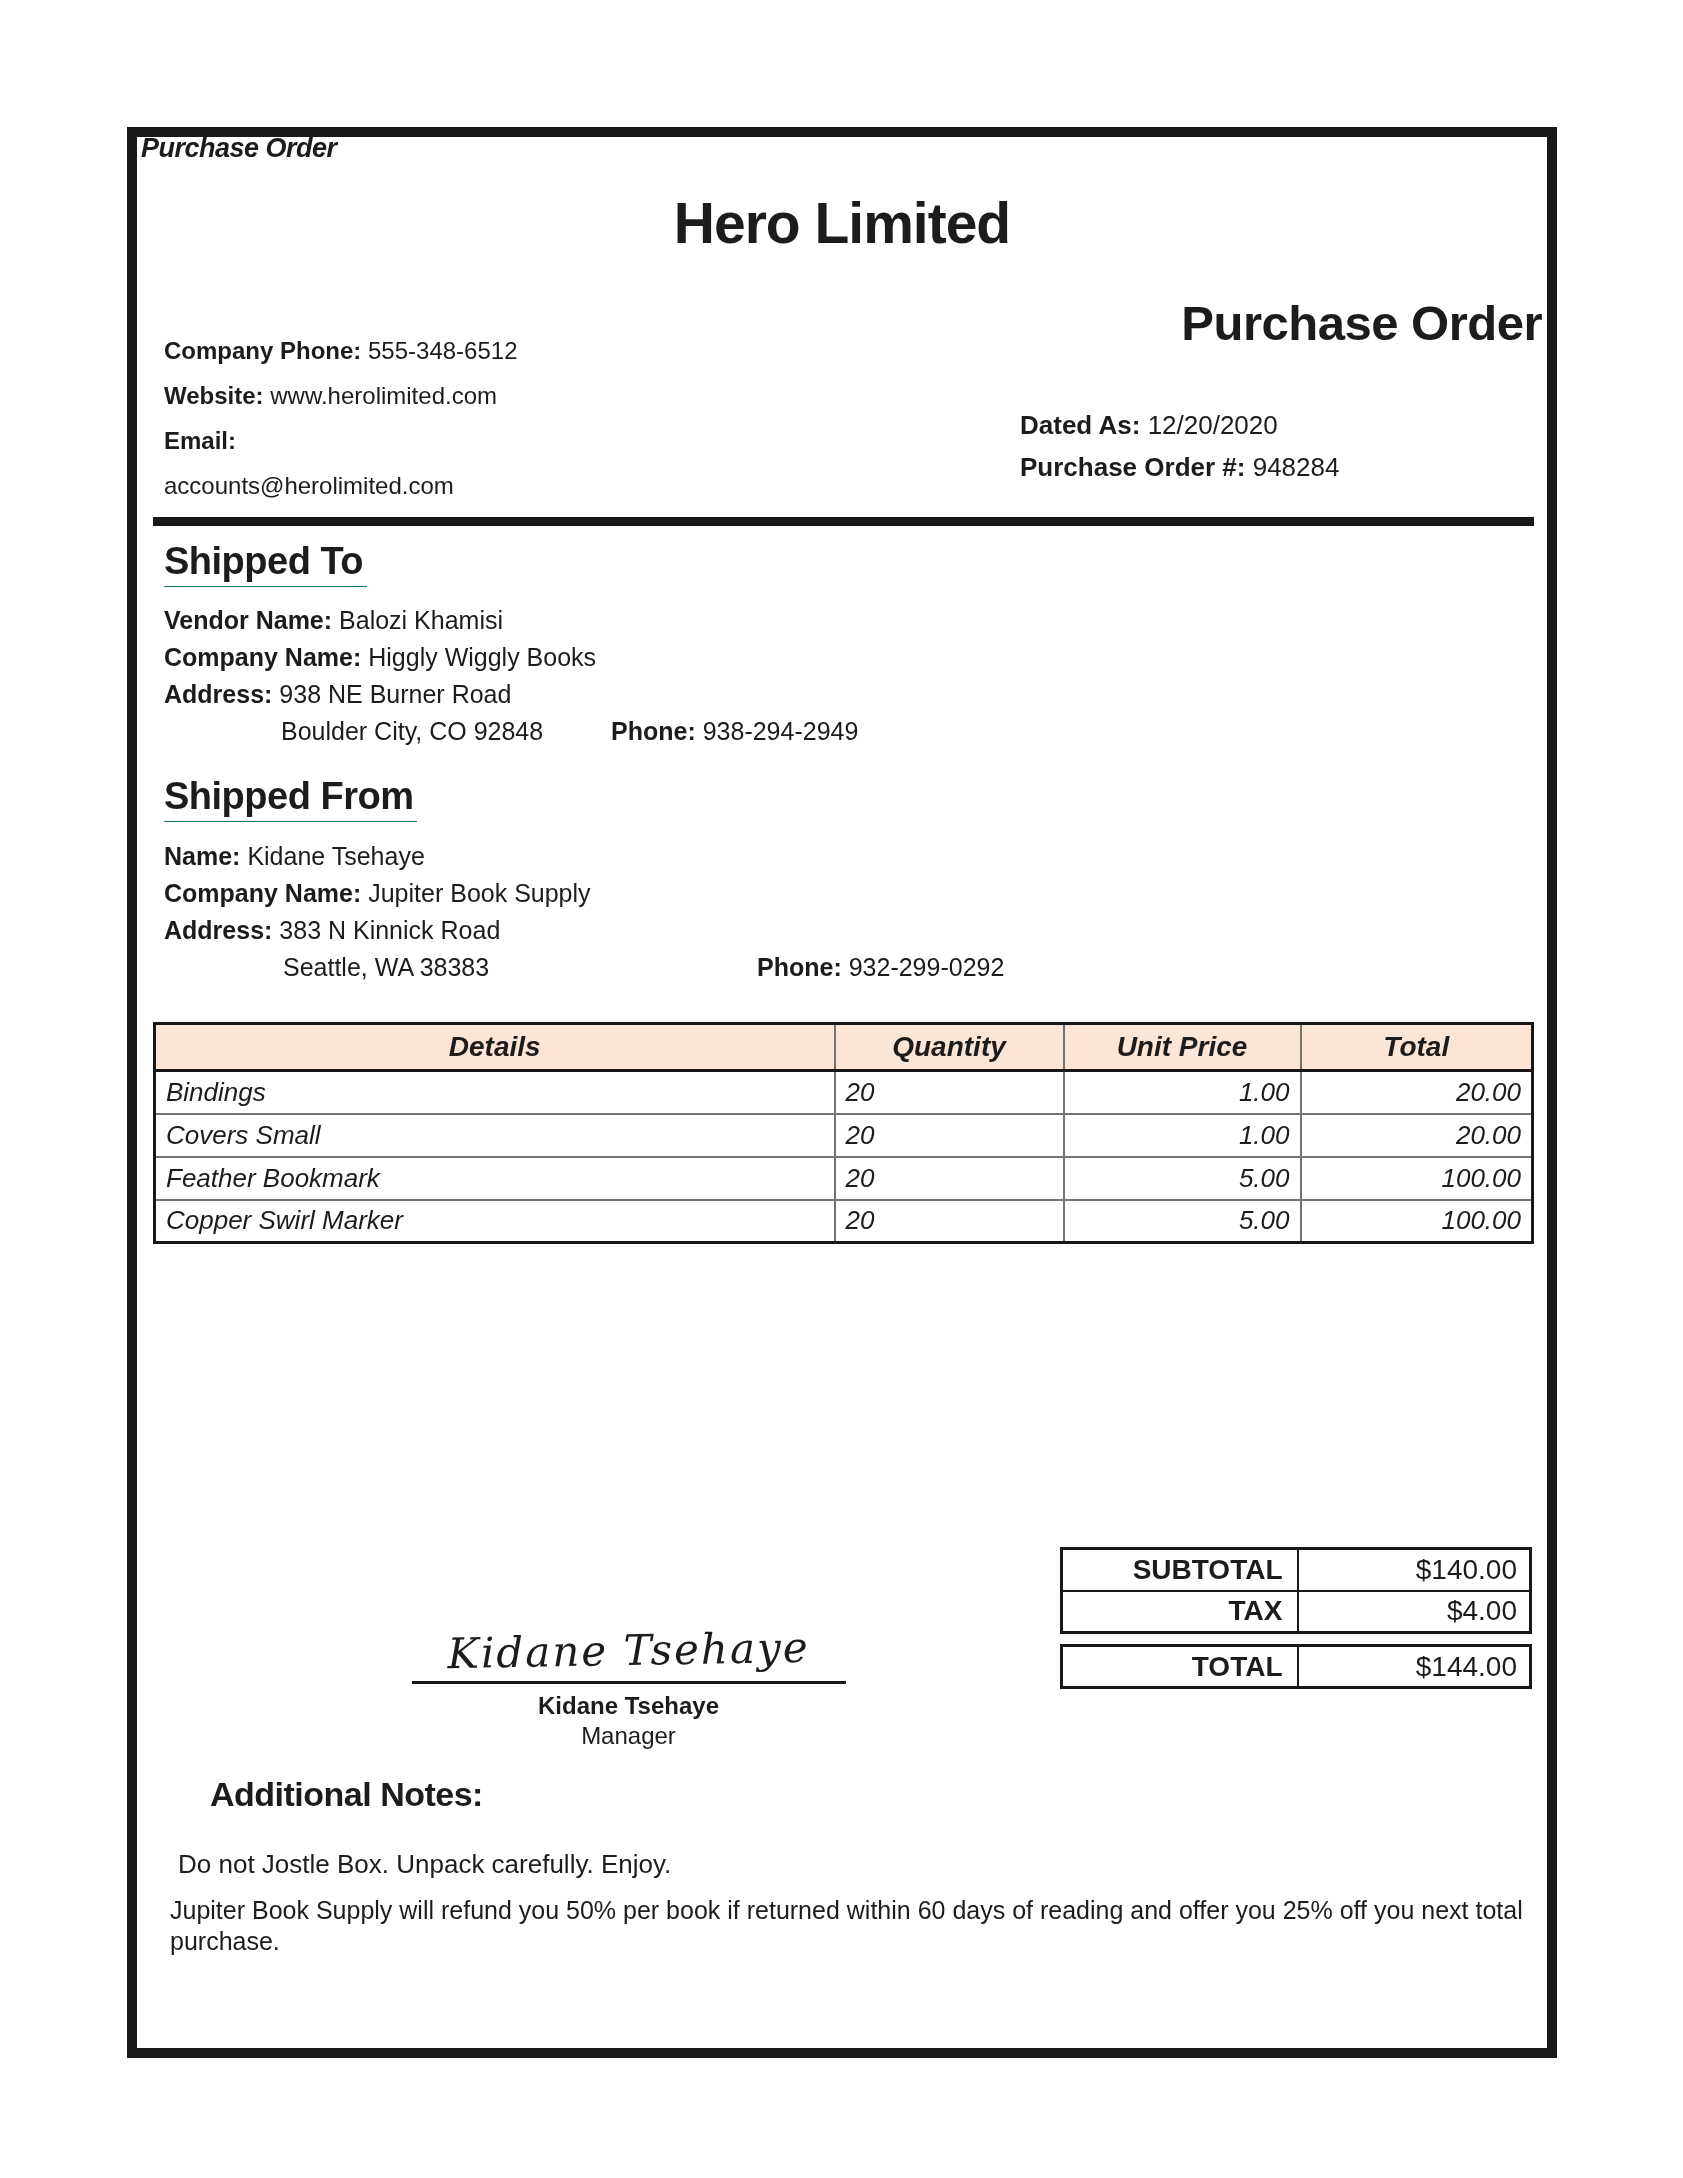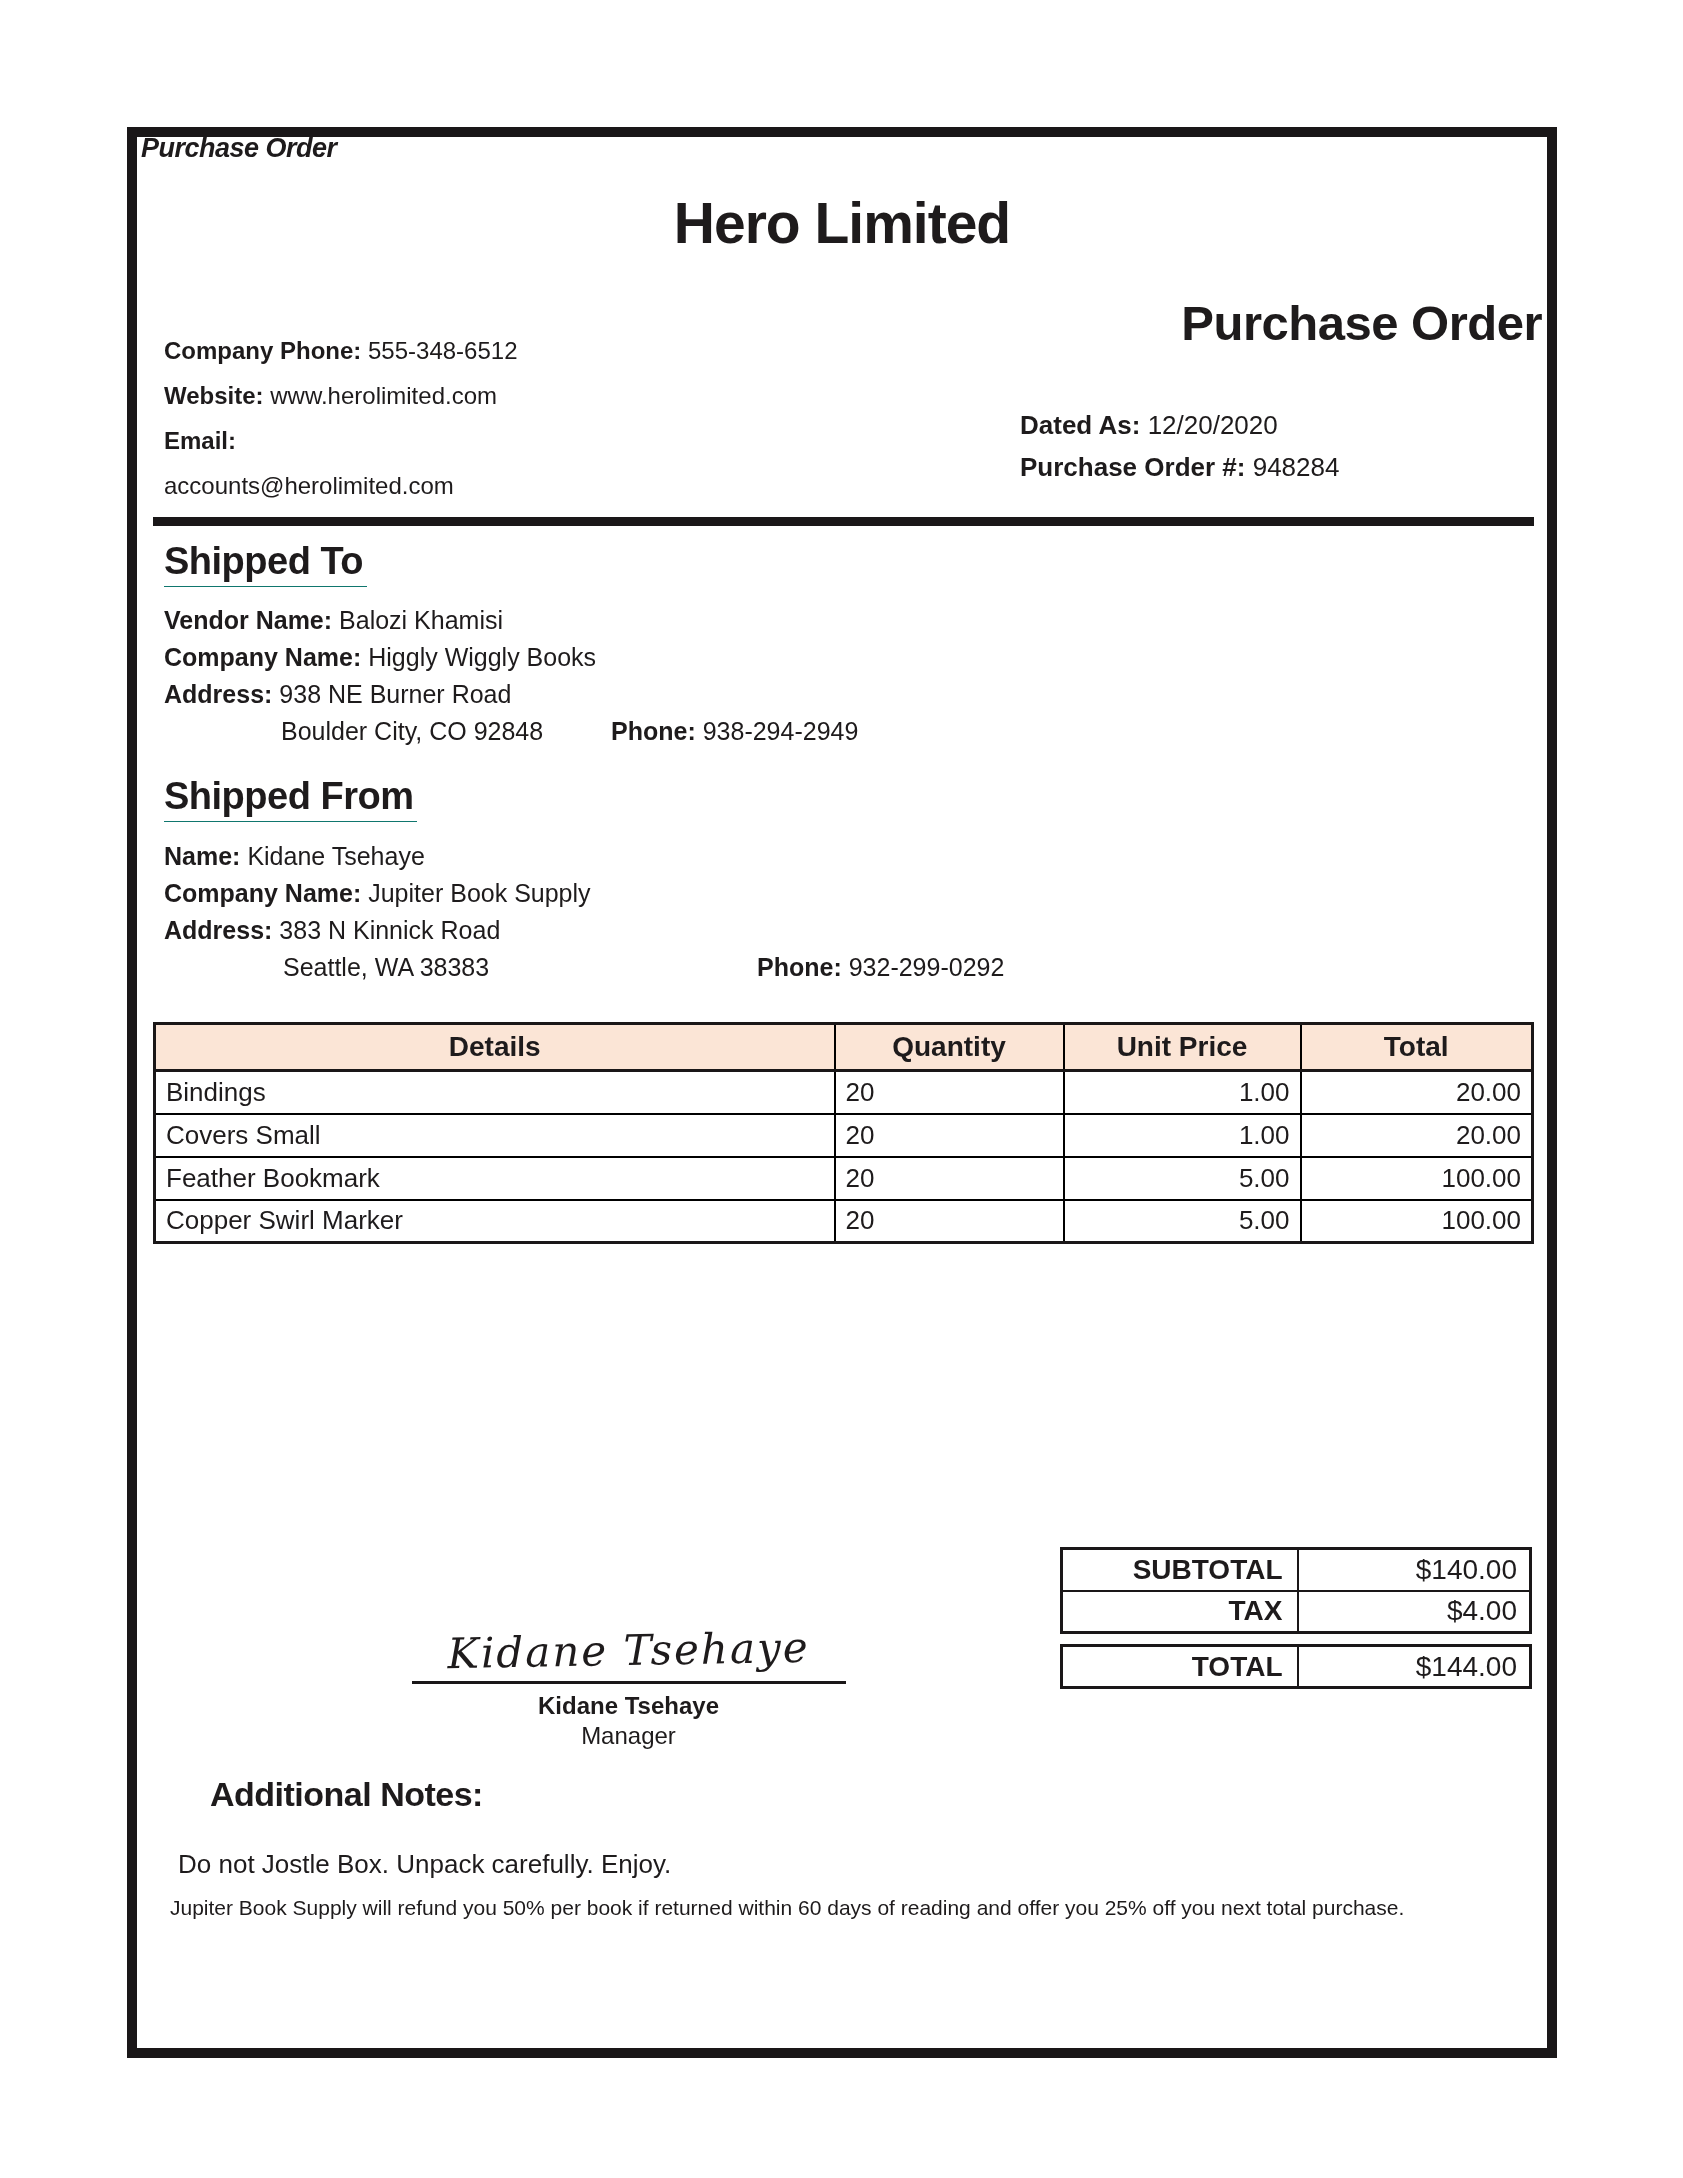--- a/index.html
+++ b/index.html
@@ -71,22 +71,22 @@
 
   
   table.items {
     left: 153px; top: 1022px;
     width: 1377px;
     border-collapse: collapse;
     table-layout: fixed;
     font-size: 26px;
   }
   table.items th, table.items td {
-    border: 2px solid #000000;
-    overflow: hidden; white-space: nowrap;
+    border: 2px solid #737373;
+    overflow: hidden; white-space: nowrap; font-style: italic;
   }
   table.items { border: 3px solid #1a1718; }
   table.items th {
     height: 47px;
     font-size: 28px; font-weight: bold;
     text-align: center;
     border-bottom: 3px solid #1a1718;
   }
   table.items td { height: 43px; padding: 0 10px; }
   td.c-details { text-align: left; margin-left: 12px; }
@@ -126,21 +126,21 @@
   .sig-title { margin-top: 2px; font-size: 24px; }
 
   .notes-heading {
     left: 170px; top: 1775px;
     font-size: 34px; font-weight: bold; letter-spacing: -0.5px; margin-left: 40px;
   }
   .note-1 { left: 178px; top: 1849px; font-size: 26px; }
   .note-2 {
     left: 170px; top: 1895px;
     width: 1366px;
-    font-size: 21px; line-height: 1.25;
+    font-size: 25px; line-height: 1.25;
   }
 </style>
 </head>
 <body>
 
 <div class="abs frame"></div>
 
 <div class="abs corner-label">Purchase Order</div>
 
 <div class="abs company-title">Hero Limited</div>

